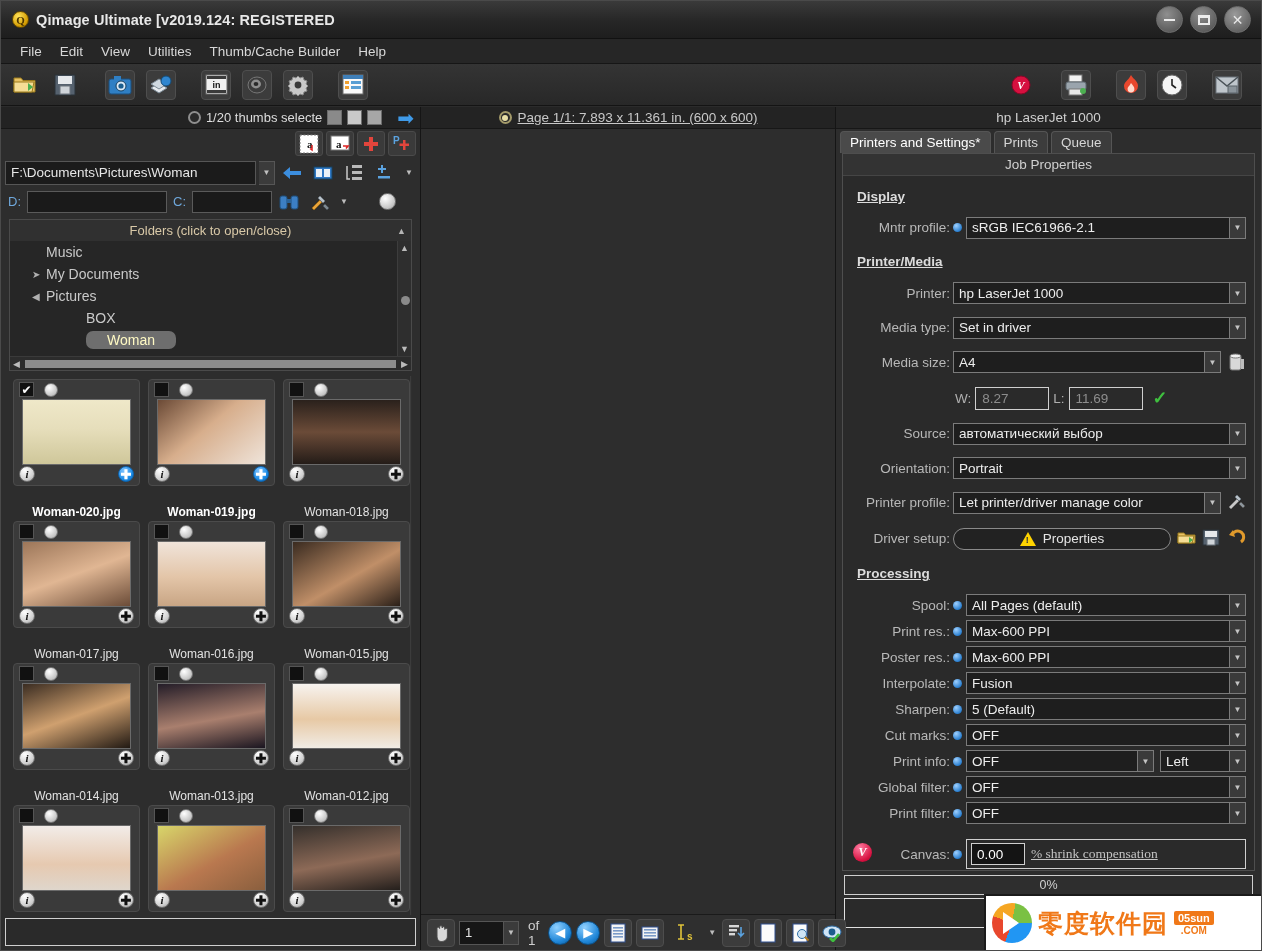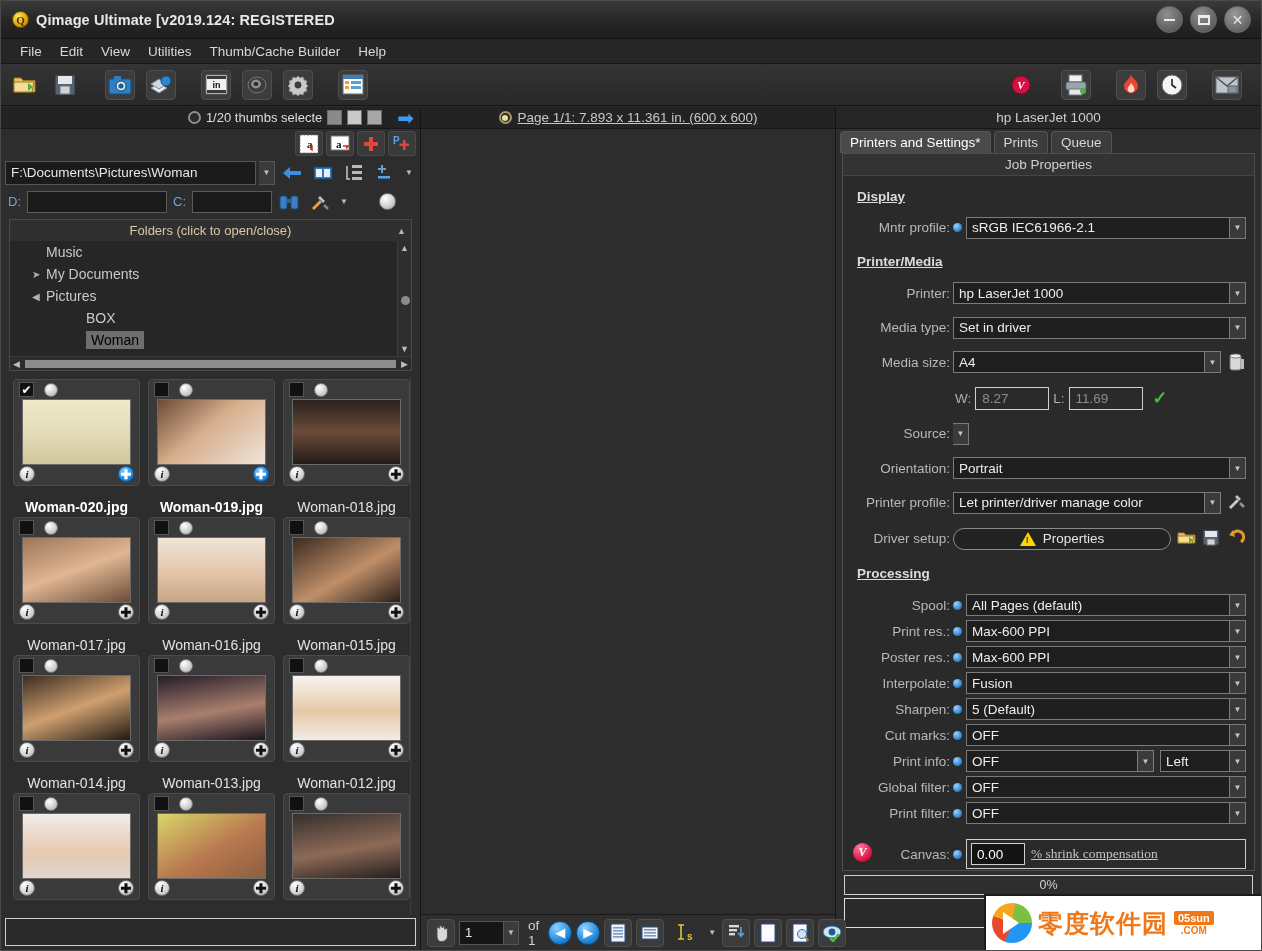--- a/index.html
+++ b/index.html
@@ -132,21 +132,21 @@
     display: flex; align-items: center; justify-content: center; position: relative;
   }
   .folders-head .up-caret { position: absolute; right: 5px; color: #b5b5b5; font-size: 9px; }
   .tree { height: 115px; position: relative; overflow: hidden; background: #262626; }
   .tree-item {
     color: #c9c9c9; font-size: 14px; height: 22px; display: flex; align-items: center;
     padding-left: 40px; white-space: nowrap;
   }
   .tree-item .tri { width: 14px; margin-left: -18px; color: #b0b0b0; font-size: 10px; }
   .tree-item.ind2 { padding-left: 80px; }
-  .tree-item .sel { background: #6e6e6e; color: #000000; padding: 1px 5px; }
+  .tree-item .sel { background: #6e6e6e; color: #fef9c3; padding: 1px 21px; border-radius: 7px; }
   .tree-vscroll {
     position: absolute; right: 0; top: 0; width: 14px; height: 100%;
     background: #2e2e2e; border-left: 1px solid #3d3d3d;
   }
   .tree-vscroll .c1, .tree-vscroll .c2 { color:#bbb; font-size: 9px; text-align: center; }
   .tree-vscroll .c1 { margin-top: 2px; }
   .tree-vscroll .c2 { position: absolute; bottom: 2px; width: 100%; }
   .tree-vscroll .knob { position:absolute; top:48%; left:3px; width:9px; height:9px;
                         border-radius:50%; background:#8a8a8a; }
   .tree-hscroll {
@@ -200,21 +200,21 @@
     width: 16px; height: 16px; border-radius: 50%;
     background: radial-gradient(circle at 35% 25%, #fff, #cfcfcf 65%, #909090);
     border: 1px solid #6f6f6f; color: #111; font-size: 13px; font-weight: bold;
     display: flex; align-items: center; justify-content: center; line-height: 1;
   }
   .plusbtn.blue {
     background: radial-gradient(circle at 35% 25%, #7fc4ff, #1a8ae5 65%, #0d63ad);
     color: #fff; border-color: #0d63ad;
   }
   .thumb-label {
-    text-align: center; color: #e2e2e2; font-size: 14px; margin-top: 13px;
+    text-align: center; color: #e2e2e2; font-size: 12px; margin-top: 19px;
     white-space: nowrap; overflow: hidden;
   }
   .thumb-label.bold { font-weight: bold; color: #fff; }
   .grid-scroll {
     width: 15px; background: #2f2f2f; border-left: 1px solid #3c3c3c;
     display: flex; flex-direction: column; align-items: center;
     justify-content: space-between; padding: 2px 0; flex: none;
   }
   .left-statusbar {
     height: 28px; margin: 3px 4px 4px 4px; background: #2a2a2a;
@@ -995,20 +995,21 @@
         <div class="wl-row">
           <span style="width:108px"></span>
           <span class="wl-label">W:</span>
           <span class="wl-input">8.27</span>
           <span class="wl-label">L:</span>
           <span class="wl-input">11.69</span>
           <span class="checkmark">✓</span>
         </div>
         <div class="frow">
           <span class="flabel">Source:</span>
+          <span class="fval">автоматический выбор</span>
           <span class="fdrop">▼</span>
         </div>
         <div class="frow">
           <span class="flabel">Orientation:</span>
           <span class="fval">Portrait</span>
           <span class="fdrop">▼</span>
         </div>
         <div class="frow">
           <span class="flabel">Printer profile:</span>
           <span class="fval">Let printer/driver manage color</span>

